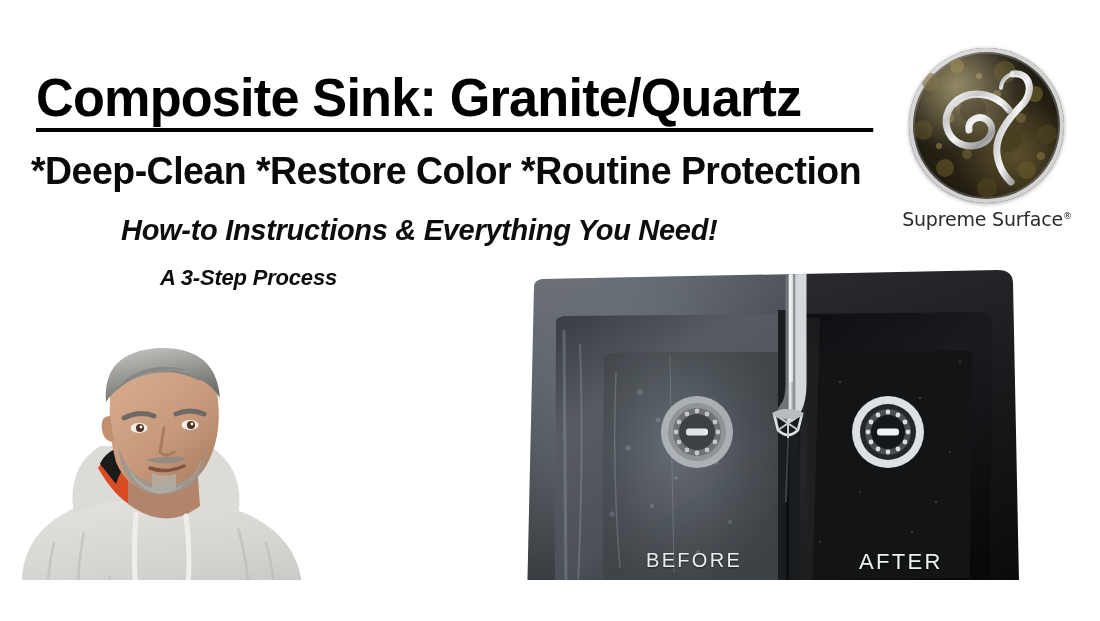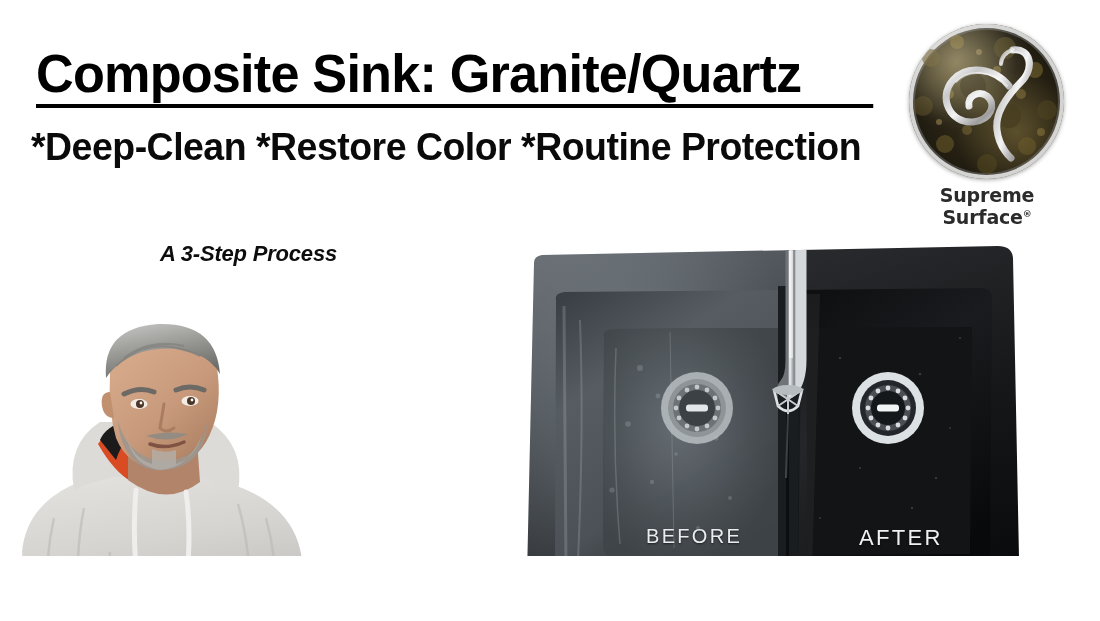--- a/index.html
+++ b/index.html
@@ -10,20 +10,21 @@
   }
   body {
     font-family: "Liberation Sans", sans-serif;
   }
   #stage {
     position: relative;
     width: 1100px;
     height: 556px;
     background: #ffffff;
     overflow: hidden;
+    margin-top: 24px;
   }
 
   
   .headline {
     position: absolute;
     left: 36px;
     top: 46px;
     width: 850px;
     font-weight: bold;
     font-size: 53px;
@@ -101,21 +102,20 @@
   .logo-caption {
     position: absolute;
     left: 0;
     top: 160px;
     width: 172px;
     text-align: center;
     font-size: 19px;
     color: #2b2b2b;
     letter-spacing: -0.2px;
     font-family: "DejaVu Sans", sans-serif;
-    font-weight: bold;
   }
   .logo-caption sup { font-size: 9px; vertical-align: super; }
 
   
   .sink-photo {
     position: absolute;
     left: 520px;
     top: 228px;
     width: 500px;
     height: 393px;
@@ -134,20 +134,21 @@
 </style>
 </head>
 <body>
 
 <div id="stage">
 
   <div class="headline">Composite Sink: Granite/Quartz</div>
 
   <div class="subline1">*Deep-Clean *Restore Color  *Routine Protection</div>
 
+  <div class="subline2">How-to Instructions &amp; Everything You Need!</div>
 
   <div class="subline3">A 3-Step Process</div>
 
   <div class="logo-wrap">
     <div class="logo-disc">
       <svg width="155" height="155" viewBox="0 0 155 155" aria-hidden="true">
         <defs>
           <clipPath id="discClip">
               <circle cx="77.5" cy="77.5" r="77.5"></circle>
             </clipPath>

